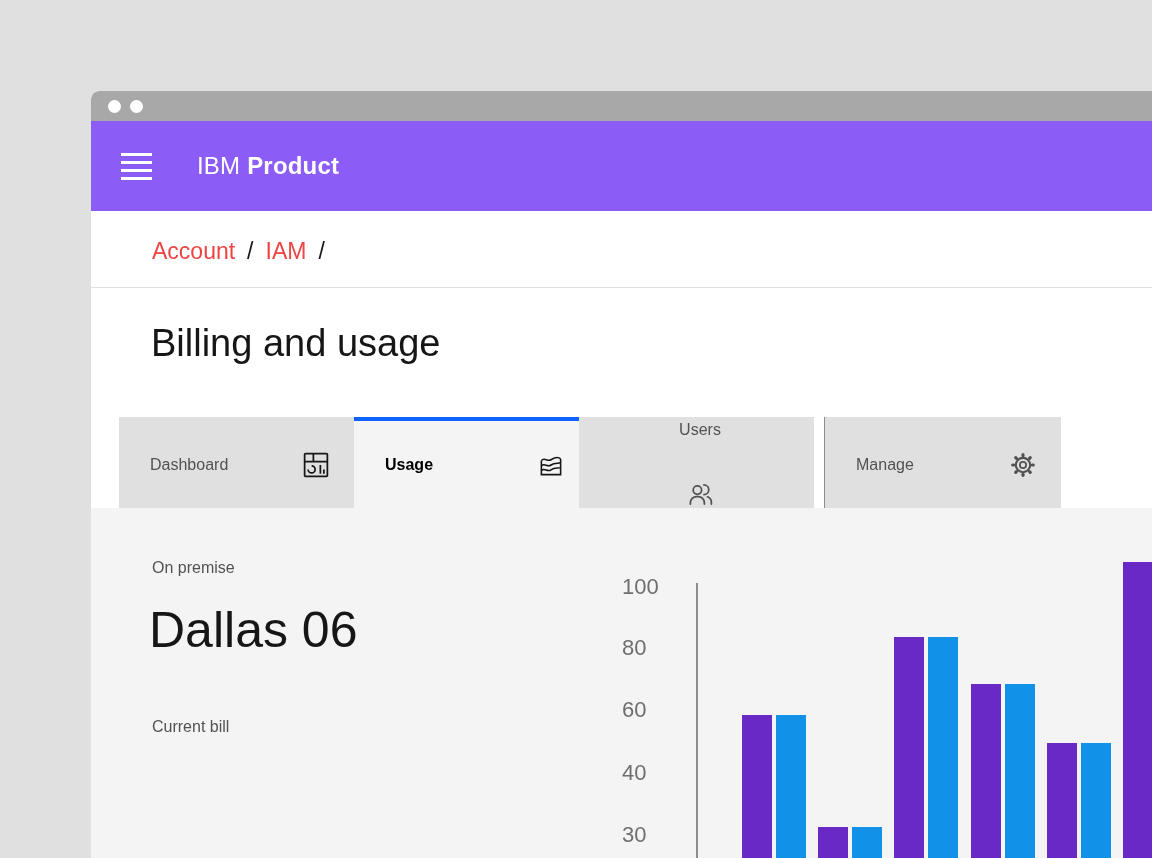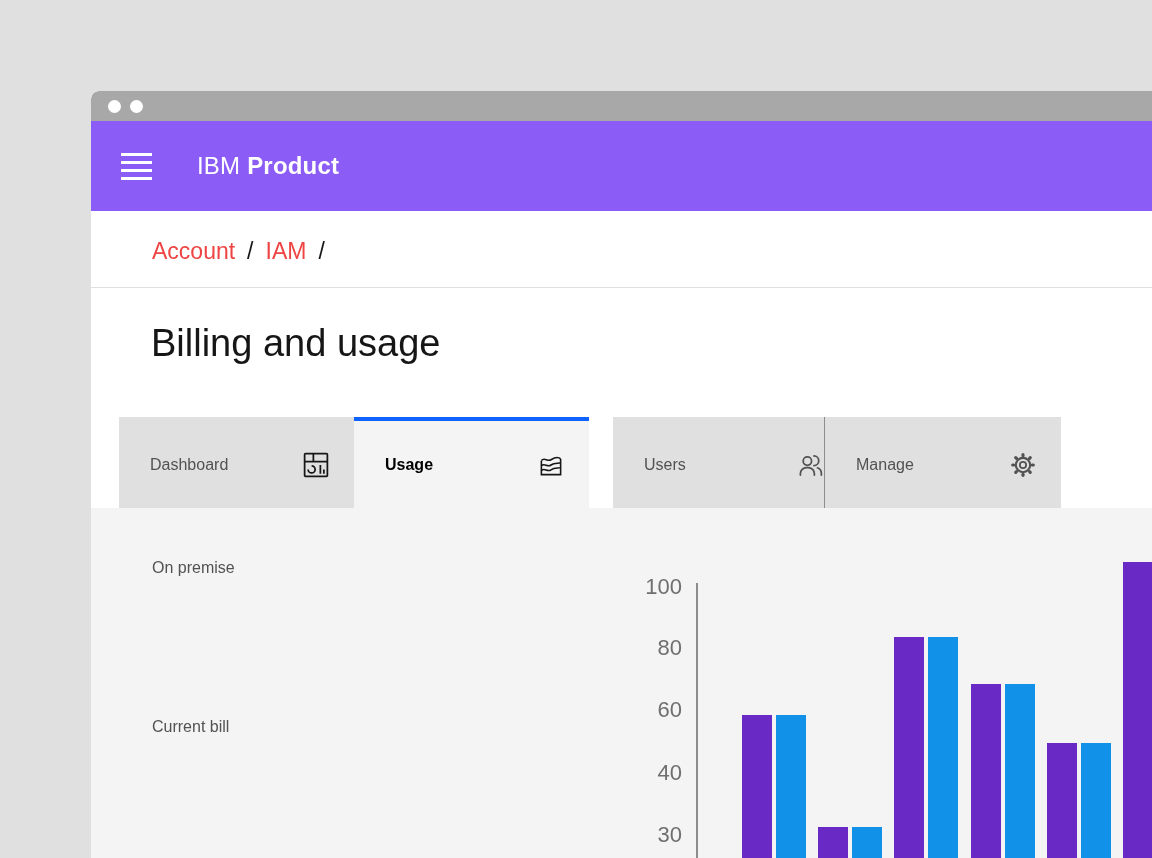--- a/index.html
+++ b/index.html
@@ -45,33 +45,33 @@
     position:absolute; top:0; height:91px; width:235px;
     background:#e0e0e0; border:none; border-top:4px solid transparent;
     display:flex; align-items:center; justify-content:space-between;
     padding:0 24px 0 31px; cursor:pointer;
     font-family:inherit; font-size:16px; color:#525252; text-align:left;
   }
   .tab .tab-label { pointer-events:none; }
   .tab svg { width:28px; height:28px; flex:none; }
   .tab-0 { left:28px; }
   .tab-1 { left:263px; background:#f4f4f4; border-top-color:#0f62fe; color:#000000; font-weight:700; }
-  .tab-2 { left:522px; }
+  .tab-2 { left:488px;flex-direction:column; }
   .tab-3 { left:734px; width:236px; }
   .tab-vdivider { position:absolute; left:733px; top:0; width:1px; height:91px; background:#8d8d8d; }
   
   .content { position:absolute; left:0; top:417px; width:100%; height:350px; background:#f4f4f4; }
   .metric-label { position:absolute; font-size:16px; line-height:26px; color:#525252; }
   .metric-value { position:absolute; font-size:50px; line-height:56px; font-weight:400; color:#161616; }
   .loc-label  { left:61px; top:464px; }
   .loc-value  { left:58px; top:511px; }
   .bill-label { left:61px; top:623px; }
   .bill-value { left:58px; top:671px; }
   
-  .ytick { position:absolute; left:531px; width:60px; text-align:right; font-size:22px; line-height:24px; color:#6f6f6f; }
+  .ytick { position:absolute; left:531px; width:60px; text-align:left; font-size:22px; line-height:24px; color:#6f6f6f; }
   .yt-0 { top:484px; } .yt-1 { top:545px; } .yt-2 { top:607px; } .yt-3 { top:670px; } .yt-4 { top:732px; }
   .yaxis-line { position:absolute; left:605px; top:492px; width:2px; height:275px; background:#8d8d8d; }
   .bars { position:absolute; left:0; top:0; width:100%; height:100%; pointer-events:none; }
   .bar { position:absolute; }
 </style>
 </head>
 <body>
 
 <div class="window">
 
@@ -145,20 +145,21 @@
           <path d="M24.3,7.7 L23.5,8.5"></path>
             <path d="M8.5,23.5 L7.7,24.3"></path>
         </g>
       </svg>
     </button>
   </div>
 
   <div class="content"></div>
 
   <span class="metric-label loc-label">On premise</span>
+  <span class="metric-value loc-value">Dallas 06</span>
   <span class="metric-label bill-label">Current bill</span>
 
   <span class="ytick yt-0">100</span>
   <span class="ytick yt-1">80</span>
   <span class="ytick yt-2">60</span>
   <span class="ytick yt-3">40</span>
   <span class="ytick yt-4">30</span>
   <div class="yaxis-line"></div>
 
   <div class="bars" id="bars">

